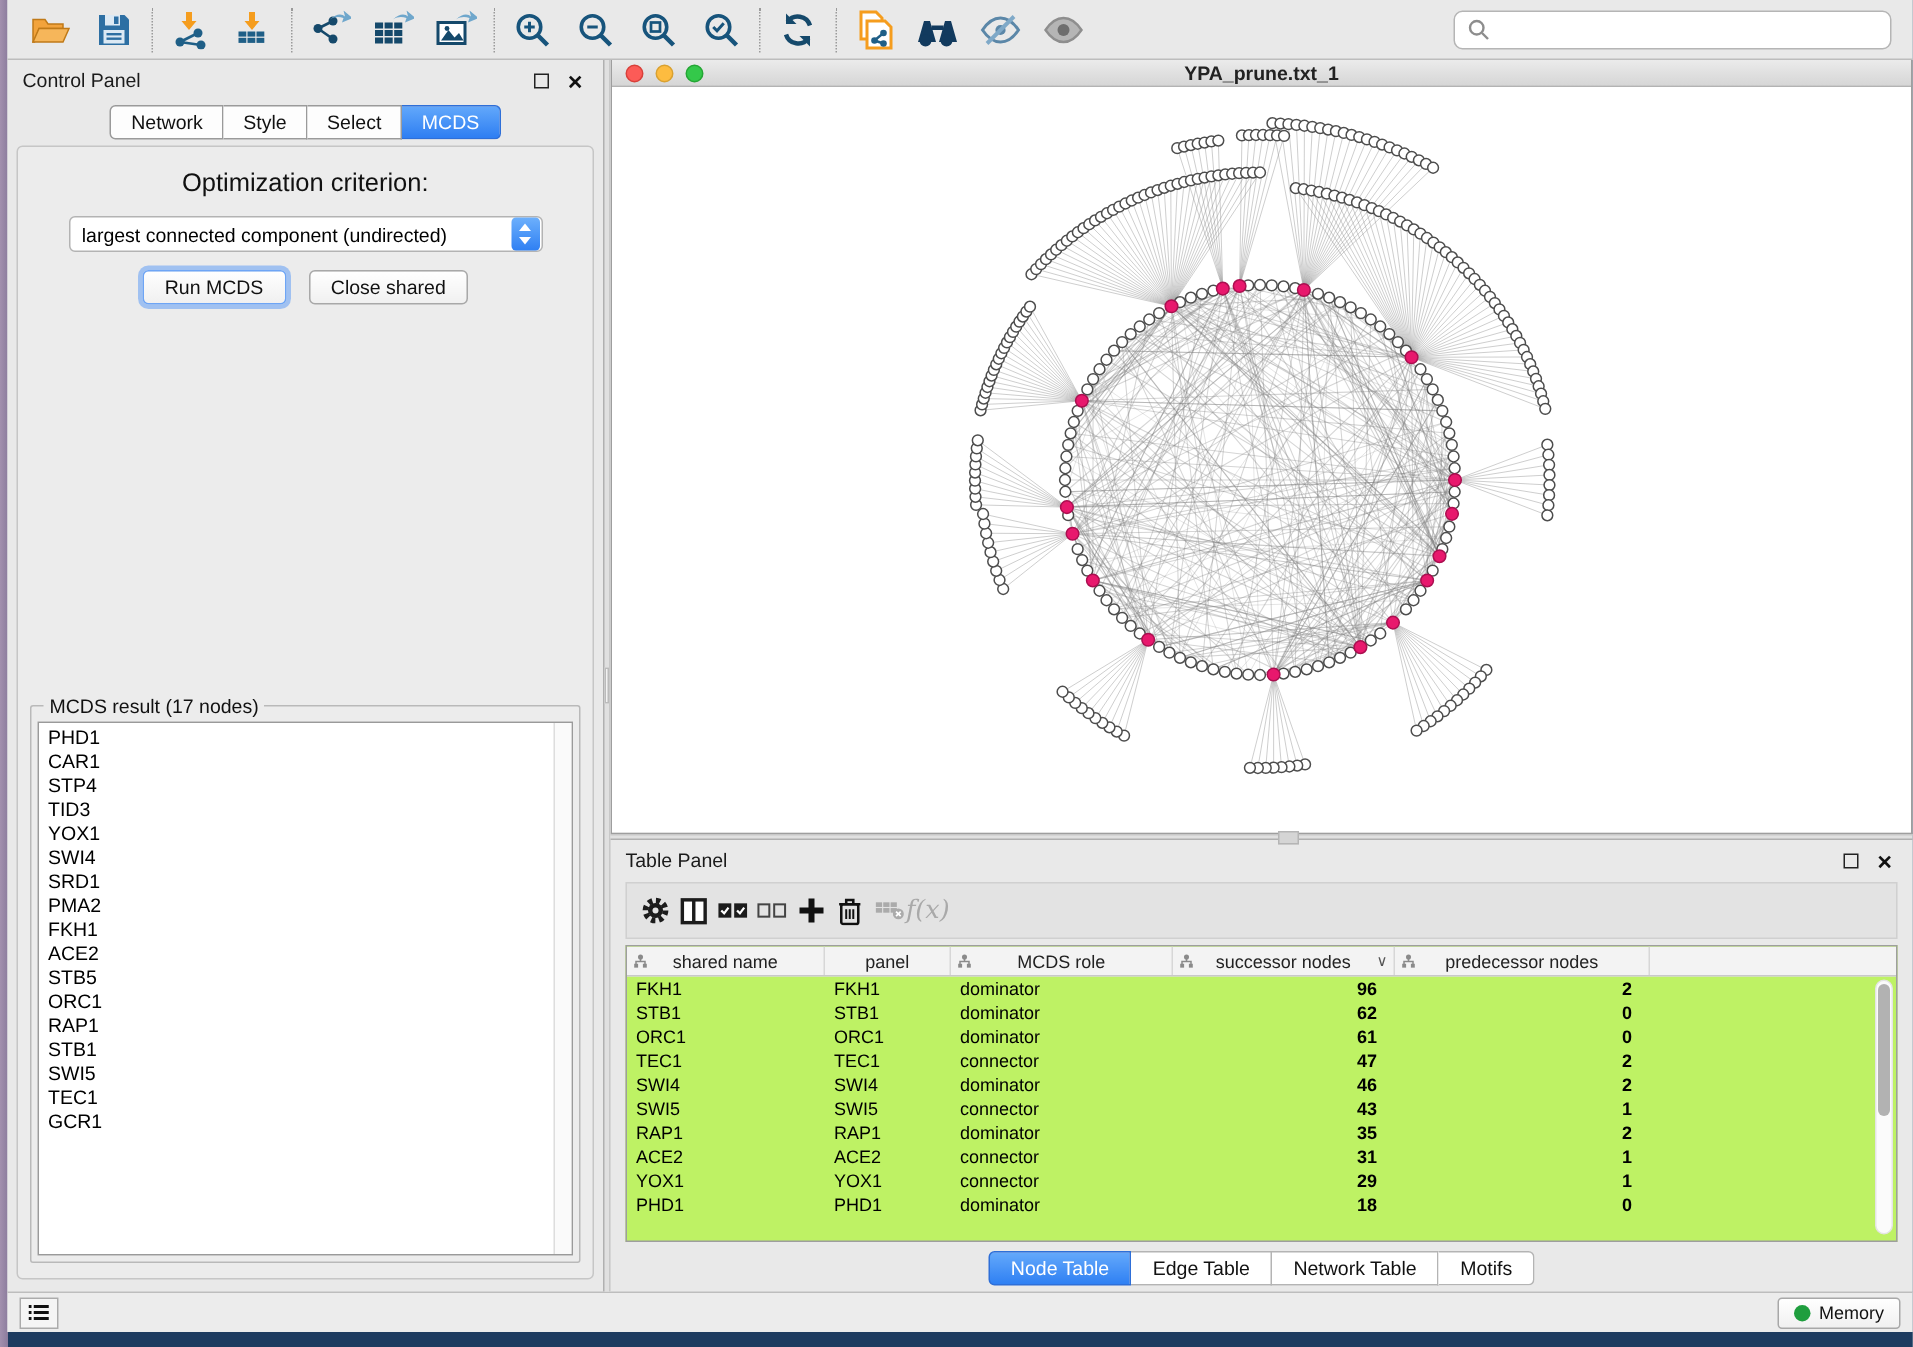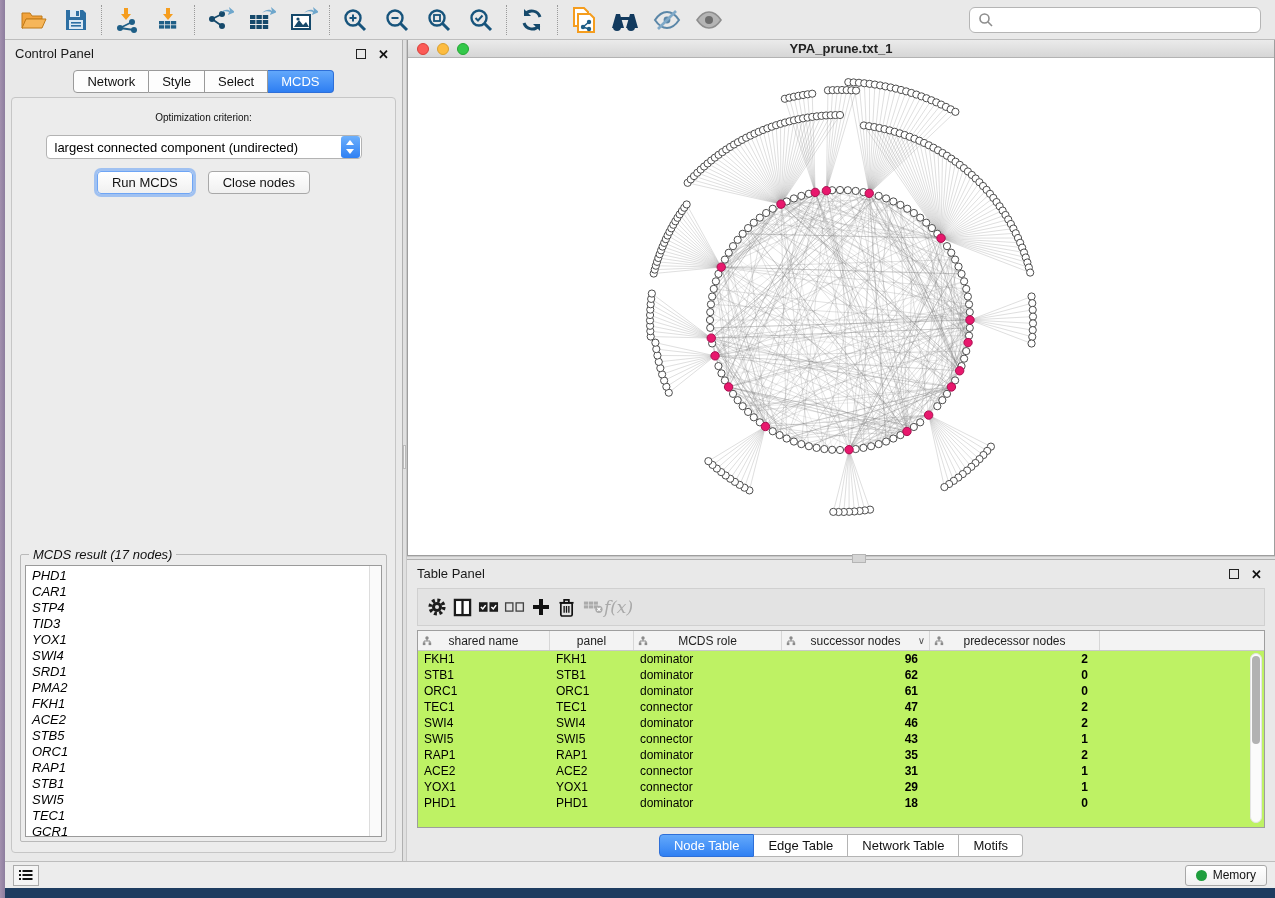--- a/index.html
+++ b/index.html
@@ -33,34 +33,34 @@
   .float-glyph { width:10px; height:10px; border:1.5px solid #222; display:inline-block; }
   .close-glyph { font-size:13px; font-weight:bold; color:#111; line-height:12px; }
   .cp-tabs { display:flex; justify-content:center; margin:6px 0 2px 0; flex:0 0 auto; }
   .cp-tab { font-size:13px; padding:3px 13px; background:#fdfdfd; border:1px solid #9a9a9a;
     border-left:none; color:#111; }
   .cp-tab:first-child { border-left:1px solid #9a9a9a; border-radius:4px 0 0 4px; }
   .cp-tab:last-child { border-radius:0 4px 4px 0; }
   .cp-tab.active { background:linear-gradient(#62a8fb,#2e7ef2); color:#fff; border-color:#2e6fd8; }
   .cp-body { flex:1; margin:2px 6px 8px 6px; background:#ececec; border:1px solid #c6c6c6;
     border-radius:4px; display:flex; flex-direction:column; padding:14px 8px 10px 8px; min-height:0; }
-  .opt-label { text-align:center; font-size:10px; color:#111; margin-bottom:12px; }
+  .opt-label { text-align:center; font-size:17px; color:#111; margin-bottom:12px; }
   .selectbox { margin:0 auto; width:316px; height:24px; background:#fff; border:1px solid #b3b3b3;
     border-radius:4px; display:flex; align-items:center; font-size:13px; }
   .selectbox .val { flex:1; padding:0 8px; white-space:nowrap; }
   .stepper { width:19px; height:22px; margin:0 1px; border-radius:3px;
     background:linear-gradient(#6db0fc,#2f80f3); display:flex; flex-direction:column;
     align-items:center; justify-content:center; color:#fff; }
   .stepper svg { display:block; }
   .btnrow { display:flex; justify-content:center; gap:15px; margin-top:12px; }
   .macbtn { font-size:13px; color:#111; background:linear-gradient(#ffffff,#f0f0f0);
     border:1px solid #a8a8a8; border-radius:4px; padding:3px 14px; }
   .macbtn.focused { box-shadow:0 0 0 3px rgba(110,165,245,.6); border-color:#6ea5f5; }
-  .resultbox { margin-top:auto; height:288px; border:1px solid #b9b9b9; border-radius:2px;
-    position:relative; padding:10px 4px 4px 4px;font-style:italic; }
+  .resultbox { margin-top:auto; height:372px; border:1px solid #b9b9b9; border-radius:2px;
+    position:relative; padding:10px 4px 4px 4px; }
   .resultbox .legend { position:absolute; top:-8px; left:8px; background:#ececec; padding:0 4px;
     font-size:13px; color:#111; }
   .resultlist { width:100%; height:100%; background:#fff; border:1px solid #9a9a9a;
     overflow:hidden; display:flex; }
   .resultlist .items { flex:1; padding:2px 0 0 6px; font-size:13px; line-height:16px; color:#000; }
   .resultlist .sbtrack { width:12px; background:#fafafa; border-left:1px solid #ddd; }
 
   
   .rightcol { flex:1; display:flex; flex-direction:column; min-width:0; }
   .netwin { height:516px; display:flex; flex-direction:column; border:1px solid #9e9e9e; border-top:none; flex:0 0 auto; }
@@ -293,21 +293,21 @@
           <span class="val">largest connected component (undirected)</span>
           <span class="stepper">
             <svg width="10" height="16" viewBox="0 0 10 16">
                 <path d="M5 1L9 6H1z" fill="#fff"></path>
                 <path d="M5 15L1 10h8z" fill="#fff"></path>
               </svg>
           </span>
         </div>
         <div class="btnrow">
           <button class="macbtn focused">Run MCDS</button>
-          <button class="macbtn">Close nodes</button>
+          <button class="macbtn">Close shared</button>
         </div>
         <div class="resultbox">
           <span class="legend">MCDS result (17 nodes)</span>
           <div class="resultlist">
             <div class="items" id="mcds-items">
                 <div>PHD1</div>
                 <div>CAR1</div>
                 <div>STP4</div>
                 <div>TID3</div>
                 <div>YOX1</div>

